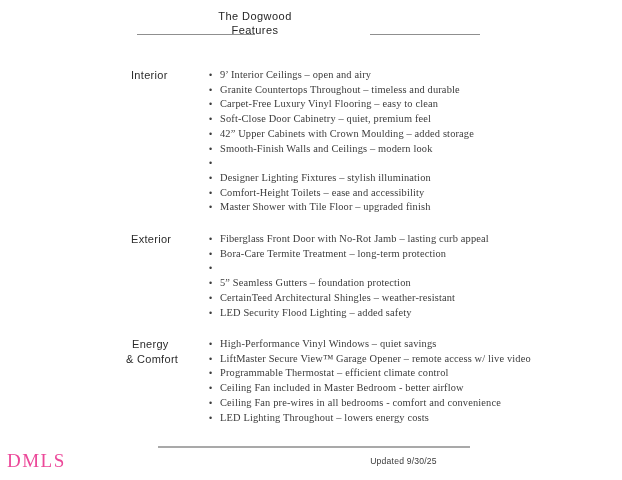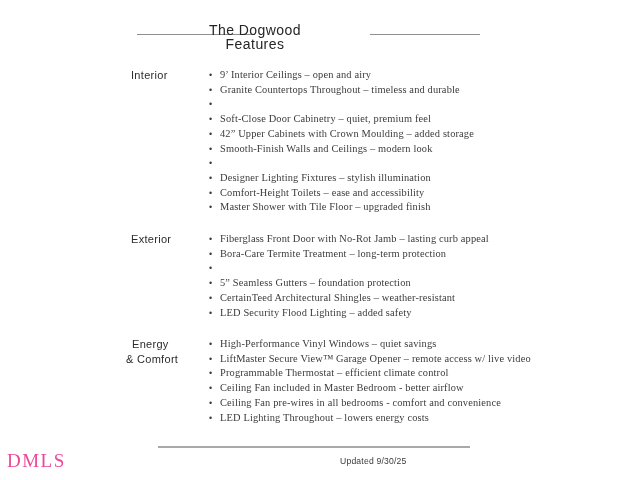--- a/index.html
+++ b/index.html
@@ -4,22 +4,22 @@
 <style>
   html,body{margin:0;padding:0;}
   body{
     width:622px;height:480px;background:#ffffff;
     font-family:"Liberation Sans",sans-serif;color:#3b3b3b;
   }
   .page{position:relative;width:622px;height:480px;background:#fff;overflow:hidden;}
 
   
   .title{
-    position:absolute;top:24px;left:0;width:510px;text-align:center;
-    font-size:14px;line-height:13.5px;color:#252525;letter-spacing:.45px;
+    position:absolute;top:10px;left:0;width:510px;text-align:center;
+    font-size:11px;line-height:13.5px;color:#252525;letter-spacing:.45px;
   }
   .hline{position:absolute;top:34px;height:1px;background:#8f8f8f;}
   .hline-left{left:137px;width:118px;}
   .hline-right{left:370px;width:110px;}
 
   
   .sec{position:absolute;left:0;width:622px;margin-left:9px;}
   .sec-label{
     position:absolute;left:122px;top:0;
     font-size:11px;line-height:14.7px;color:#2c2c2c;letter-spacing:.3px;
@@ -32,21 +32,21 @@
   .txt{white-space:nowrap;font-family:Liberation Serif, serif;}
 
   
   .logo{
     position:absolute;left:7px;top:450px;
     font-family:"Liberation Serif",serif;font-size:19px;
     letter-spacing:1.5px;color:#ec4899;
   }
   .footer-line{position:absolute;left:158px;top:446px;width:312px;height:1.5px;background:#a9a9a9;}
   .updated{
-    position:absolute;left:340px;top:456px;width:127px;text-align:left;
+    position:absolute;left:340px;top:456px;width:127px;text-align:center;
     font-size:8.6px;color:#3a3a3a;letter-spacing:.2px;
   }
 </style>
 </head>
 <body>
 
 <div class="page">
 
   <div class="hline hline-left"></div>
   <div class="title">
@@ -61,20 +61,21 @@
       <li class="item">
           <span class="dot">•</span>
           <span class="txt">9’ Interior Ceilings – open and airy</span>
         </li>
       <li class="item">
           <span class="dot">•</span>
           <span class="txt">Granite Countertops Throughout – timeless and durable</span>
         </li>
       <li class="item">
           <span class="dot">•</span>
+          <span class="txt">Carpet-Free Luxury Vinyl Flooring – easy to clean</span>
         </li>
       <li class="item">
           <span class="dot">•</span>
           <span class="txt">Soft-Close Door Cabinetry – quiet, premium feel</span>
         </li>
       <li class="item">
           <span class="dot">•</span>
           <span class="txt">42” Upper Cabinets with Crown Moulding – added storage</span>
         </li>
       <li class="item">

